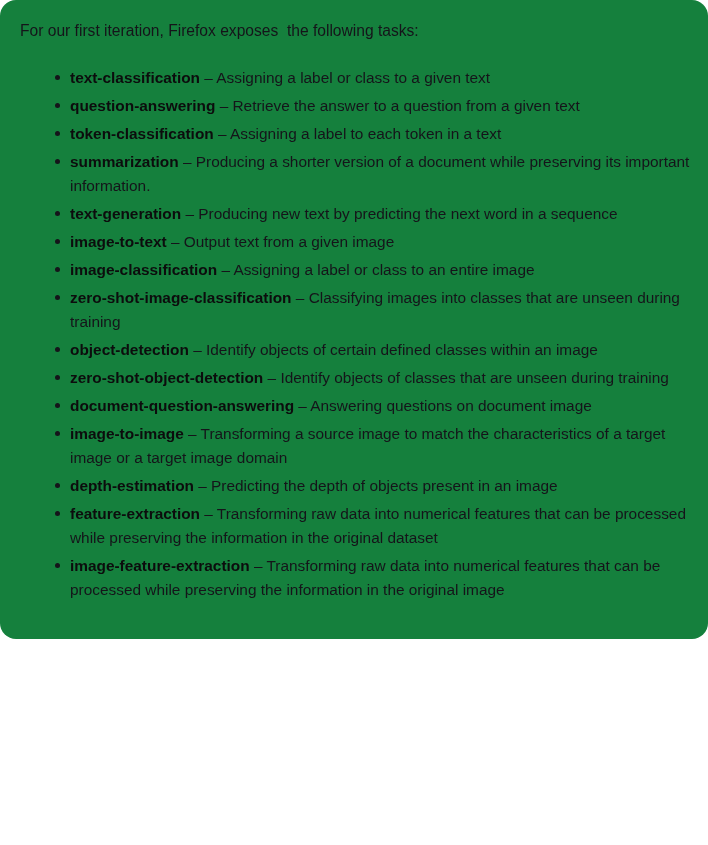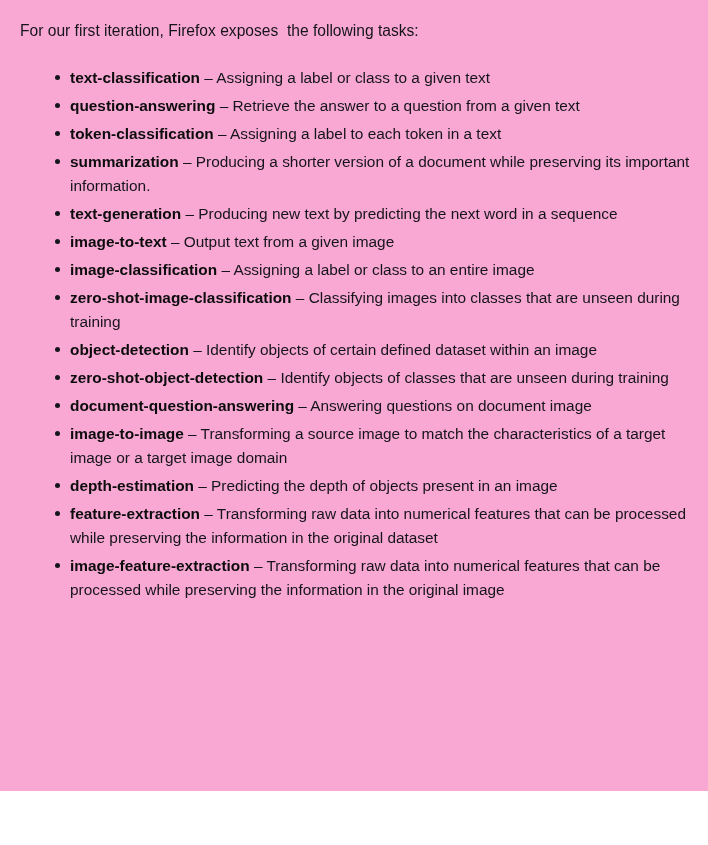--- a/index.html
+++ b/index.html
@@ -12,23 +12,24 @@
     width: 708px;
     height: 845px;
     overflow: hidden;
     font-family: "Liberation Sans", sans-serif;
     color: #15141a;
     -webkit-font-smoothing: antialiased;
   }
   .page {
     position: relative;
     width: 708px;
-    height: 791px;
-    background: #f9a8d4;
+    height: 639px;
+    background: #15803d;
     box-sizing: border-box;
+    border-radius: 16px;
   }
   .intro {
     position: absolute;
     left: 20px;
     top: 3px;
     width: 672px;
     font-size: 15.6px;
     line-height: 24px;
     font-weight: 400;
     color: #15141a;
@@ -86,21 +87,21 @@
 
   <ul class="task-list" id="task-list">
       <li class="task-item"><span class="bullet"></span><span class="task-name">text-classification</span><span class="task-dash"> – </span><span class="task-desc">Assigning a label or class to a given text</span></li>
       <li class="task-item"><span class="bullet"></span><span class="task-name">question-answering</span><span class="task-dash"> – </span><span class="task-desc">Retrieve the answer to a question from a given text</span></li>
       <li class="task-item"><span class="bullet"></span><span class="task-name">token-classification</span><span class="task-dash"> – </span><span class="task-desc">Assigning a label to each token in a text</span></li>
       <li class="task-item"><span class="bullet"></span><span class="task-name">summarization</span><span class="task-dash"> – </span><span class="task-desc">Producing a shorter version of a document while preserving its important information.</span></li>
       <li class="task-item"><span class="bullet"></span><span class="task-name">text-generation</span><span class="task-dash"> – </span><span class="task-desc">Producing new text by predicting the next word in a sequence</span></li>
       <li class="task-item"><span class="bullet"></span><span class="task-name">image-to-text</span><span class="task-dash"> – </span><span class="task-desc">Output text from a given image</span></li>
       <li class="task-item"><span class="bullet"></span><span class="task-name">image-classification</span><span class="task-dash"> – </span><span class="task-desc">Assigning a label or class to an entire image</span></li>
       <li class="task-item"><span class="bullet"></span><span class="task-name">zero-shot-image-classification</span><span class="task-dash"> – </span><span class="task-desc">Classifying images into classes that are unseen during training</span></li>
-      <li class="task-item"><span class="bullet"></span><span class="task-name">object-detection</span><span class="task-dash"> – </span><span class="task-desc">Identify objects of certain defined dataset within an image</span></li>
+      <li class="task-item"><span class="bullet"></span><span class="task-name">object-detection</span><span class="task-dash"> – </span><span class="task-desc">Identify objects of certain defined classes within an image</span></li>
       <li class="task-item"><span class="bullet"></span><span class="task-name">zero-shot-object-detection</span><span class="task-dash"> – </span><span class="task-desc">Identify objects of classes that are unseen during training</span></li>
       <li class="task-item"><span class="bullet"></span><span class="task-name">document-question-answering</span><span class="task-dash"> – </span><span class="task-desc">Answering questions on document image</span></li>
       <li class="task-item"><span class="bullet"></span><span class="task-name">image-to-image</span><span class="task-dash"> – </span><span class="task-desc">Transforming a source image to match the characteristics of a target image or a target image domain</span></li>
       <li class="task-item"><span class="bullet"></span><span class="task-name">depth-estimation</span><span class="task-dash"> – </span><span class="task-desc">Predicting the depth of objects present in an image</span></li>
       <li class="task-item"><span class="bullet"></span><span class="task-name">feature-extraction</span><span class="task-dash"> – </span><span class="task-desc">Transforming raw data into numerical features that can be processed while preserving the information in the original dataset</span></li>
       <li class="task-item"><span class="bullet"></span><span class="task-name">image-feature-extraction</span><span class="task-dash"> – </span><span class="task-desc">Transforming raw data into numerical features that can be processed while preserving the information in the original image</span></li>
     </ul>
 
 </div>
 

